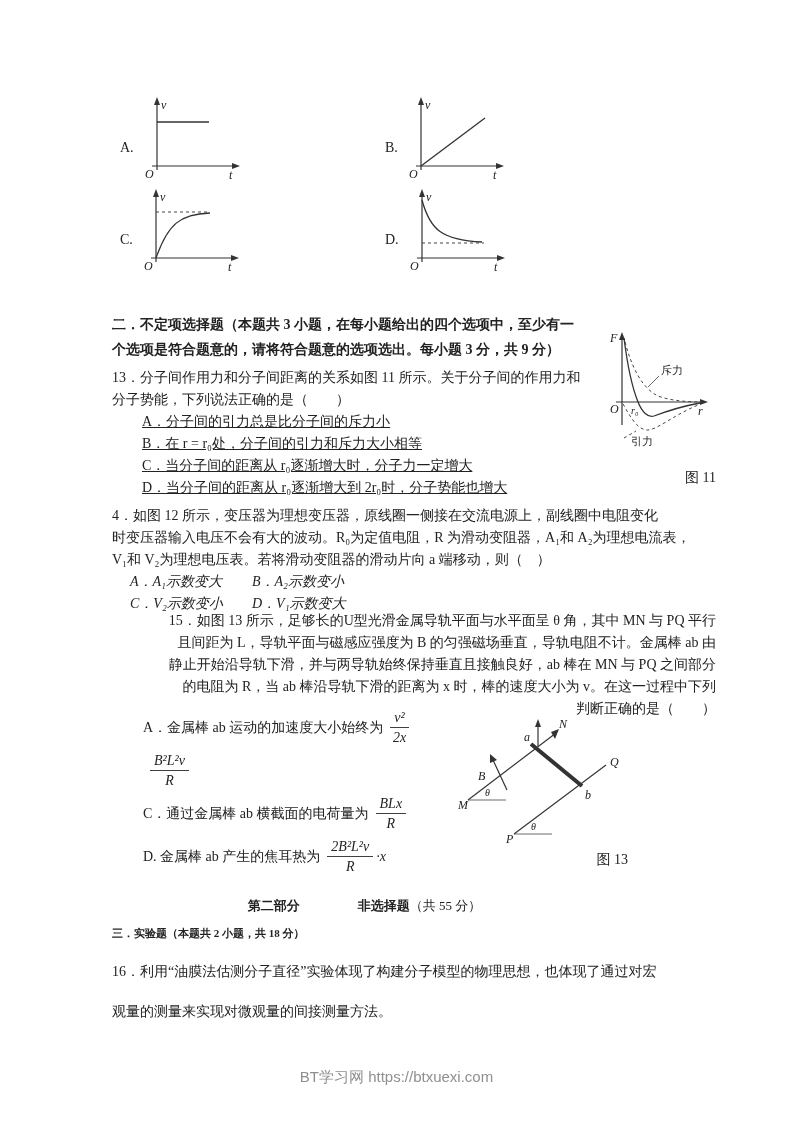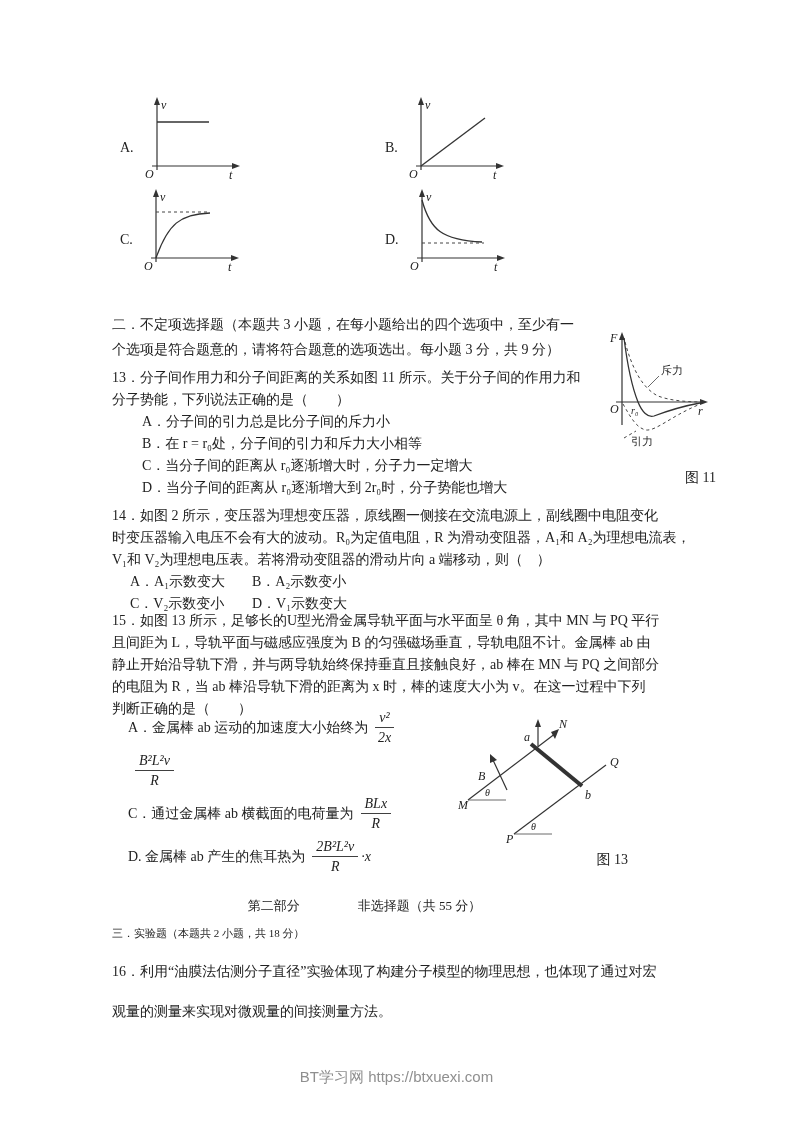--- a/index.html
+++ b/index.html
@@ -1,36 +1,36 @@
 <!DOCTYPE html>
 <html><head>
 <meta charset="utf-8">
 <style>
   html,body{margin:0;padding:0;}
   body{width:793px;height:1122px;background:#ffffff;font-family:"Liberation Serif","DejaVu Serif",serif;color:#222;}
   .page{position:relative;width:793px;height:1122px;background:#fff;overflow:hidden;}
   .block{position:absolute;font-size:14px;line-height:22px;}
-  .bold{font-weight:normal;}
-  .opt{padding-left:30px;}
+  .bold{font-weight:bold;}
+  .opt{padding-left:30px;text-decoration:underline;}
   .graph-cell{position:absolute;display:flex;align-items:center;}
   .graph-label{font-size:14px;margin-right:9px;margin-top:16px;}
   svg .ax{stroke:#333;stroke-width:1.2;fill:none;}
   svg .thin{stroke:#444;stroke-width:0.8;fill:none;}
   svg .curve{stroke:#333;stroke-width:1.3;fill:none;}
   svg .dash{stroke:#444;stroke-width:1;fill:none;stroke-dasharray:3 3;}
   svg .fillhead{fill:#333;}
   svg .bar{stroke:#333;stroke-width:4;}
   svg .axlab{font-family:"Liberation Serif","DejaVu Serif",serif;font-style:italic;font-size:12px;fill:#222;}
   svg .small{font-size:10px;}
   svg .cjk{font-family:"Liberation Serif","DejaVu Serif",serif;font-style:normal;font-size:11px;fill:#222;}
   .figure{position:absolute;}
   .fig-caption{text-align:right;font-size:14px;margin-top:3px;}
-  .q14-opts{display:grid;grid-template-columns:122px auto;width:280px;margin-left:18px;}
+  .q14-opts{display:grid;grid-template-columns:122px auto;width:280px;margin-left:18px;font-style:italic;}
   .frac-opts{position:absolute;font-size:14px;}
-  .frac-opt{display:flex;align-items:center;height:40px;margin-bottom:3px;}
+  .frac-opt{display:flex;align-items:center;height:40px;margin-bottom:3px;margin-left:15px;}
   .frac{display:inline-block;text-align:center;margin-left:7px;font-family:"Liberation Serif","DejaVu Serif",serif;font-style:italic;line-height:1.15;font-size:14px;}
   .frac .num{display:block;border-bottom:1px solid #404040;padding:0 4px 1px;}
   .frac .den{display:block;padding-top:2px;}
   .suffix{font-family:"Liberation Serif","DejaVu Serif",serif;font-style:italic;margin-left:3px;}
   .part2{position:absolute;font-size:13px;text-align:center;}
   .part2-gap{display:inline-block;width:58px;}
   .header15{font-size:11px;}
   .footer{position:absolute;left:0;width:100%;text-align:center;color:#8f8f8f;font-size:15px;font-family:"Liberation Sans","DejaVu Sans",sans-serif;}
 </style>
 </head>
@@ -125,32 +125,32 @@
   <div class="block" style="left:112px;top:367px;width:505px;">
     <div>13．分子间作用力和分子间距离的关系如图 11 所示。关于分子间的作用力和</div>
     <div>分子势能，下列说法正确的是（　　）</div>
     <div class="opt">A．分子间的引力总是比分子间的斥力小</div>
     <div class="opt">B．在 r = r₀处，分子间的引力和斥力大小相等</div>
     <div class="opt">C．当分子间的距离从 r₀逐渐增大时，分子力一定增大</div>
     <div class="opt">D．当分子间的距离从 r₀逐渐增大到 2r₀时，分子势能也增大</div>
   </div>
 
   <div class="block" style="left:112px;top:505px;width:585px;">
-    <div>14．如图 2 所示，变压器为理想变压器，原线圈一侧接在交流电源上，副线圈中电阻变化</div>
+    <div>4．如图 12 所示，变压器为理想变压器，原线圈一侧接在交流电源上，副线圈中电阻变化</div>
     <div>时变压器输入电压不会有大的波动。R₀为定值电阻，R 为滑动变阻器，A₁和 A₂为理想电流表，</div>
     <div>V₁和 V₂为理想电压表。若将滑动变阻器的滑动片向 a 端移动，则（　）</div>
     <div class="q14-opts">
       <span>A．A₁示数变大</span>
       <span>B．A₂示数变小</span>
       <span>C．V₂示数变小</span>
       <span>D．V₁示数变大</span>
     </div>
   </div>
 
-  <div class="block" style="left:112px;top:610px;width:590px;">
+  <div class="block" style="left:126px;top:610px;width:590px;text-align:right;">
     <div>15．如图 13 所示，足够长的U型光滑金属导轨平面与水平面呈 θ 角，其中 MN 与 PQ 平行</div>
     <div>且间距为 L，导轨平面与磁感应强度为 B 的匀强磁场垂直，导轨电阻不计。金属棒 ab 由</div>
     <div>静止开始沿导轨下滑，并与两导轨始终保持垂直且接触良好，ab 棒在 MN 与 PQ 之间部分</div>
     <div>的电阻为 R，当 ab 棒沿导轨下滑的距离为 x 时，棒的速度大小为 v。在这一过程中下列</div>
     <div>判断正确的是（　　）</div>
   </div>
 
   <div class="frac-opts" style="left:128px;top:708px;">
     <div class="frac-opt">
       <span>A．金属棒 ab 运动的加速度大小始终为</span>

